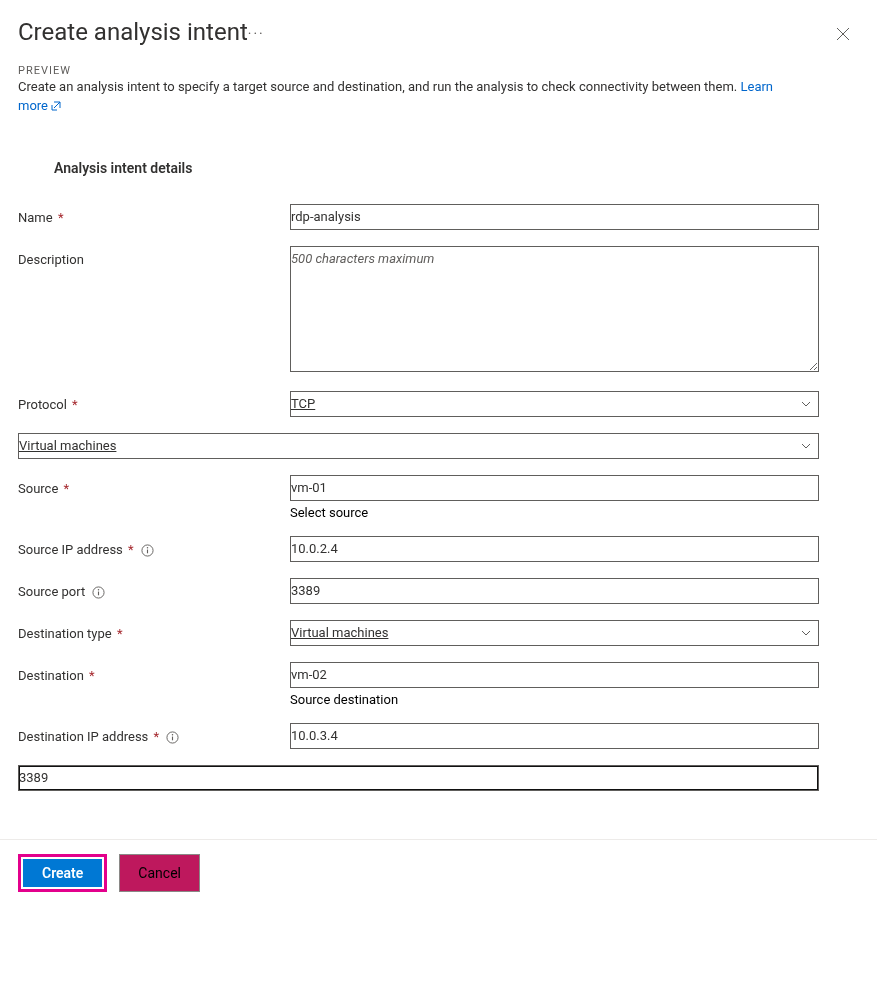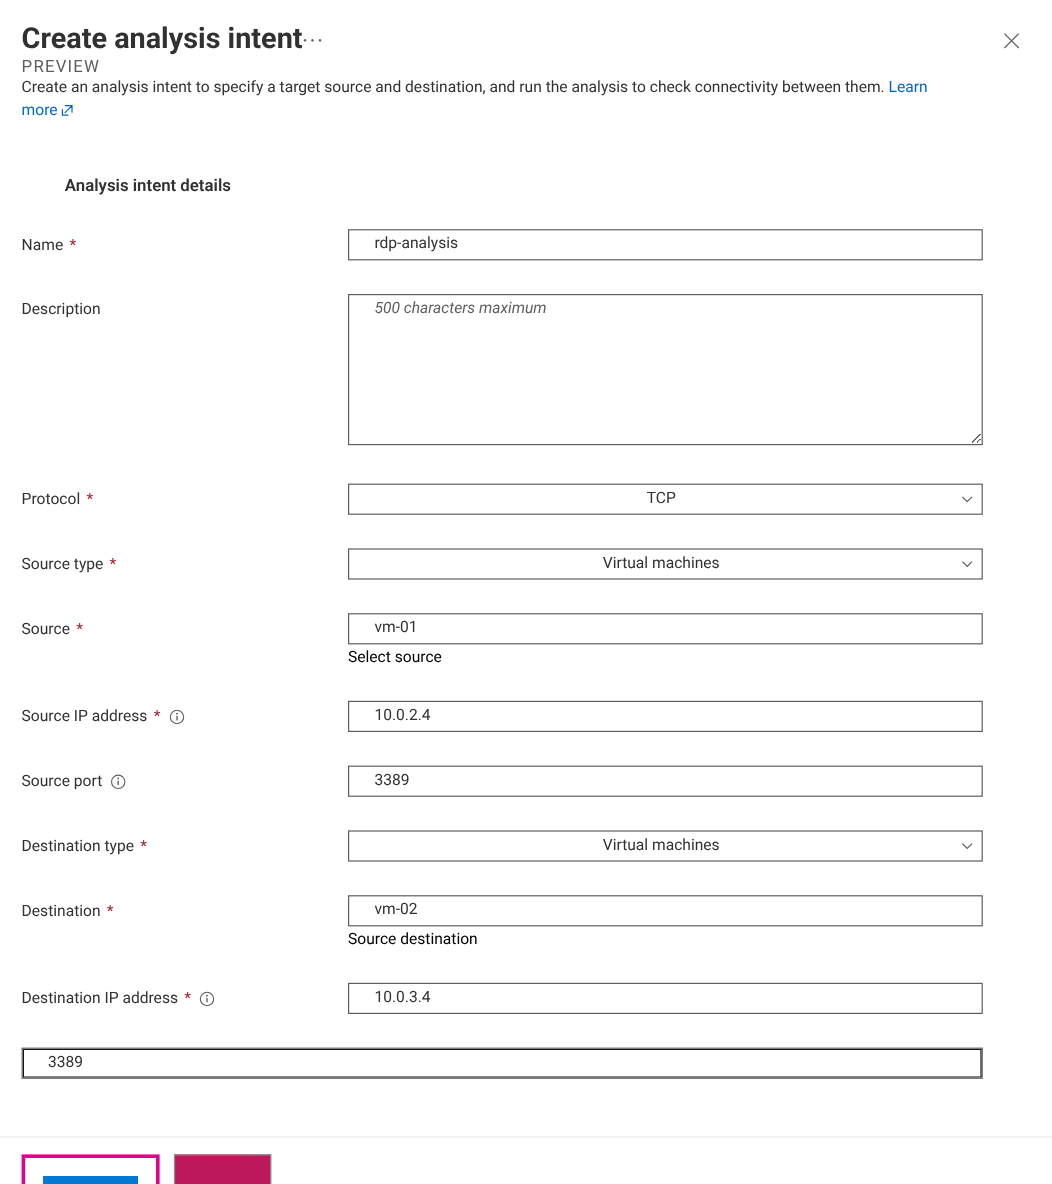--- a/index.html
+++ b/index.html
@@ -9,39 +9,39 @@
     font-size: 13px;
     color: #323130;
     background: #ffffff;
     width: 877px;
   }
   .container { padding: 18px; }
   .header-row { display: flex; align-items: flex-start; }
   .title-block { flex: 1; }
   .page-title {
     font-size: 24px;
-    font-weight: 700;
+    font-weight: 400;
     margin: 0;
     display: flex;
     align-items: center;
     text-align: right;
   }
   .ellipsis-dots {
     font-size: 14px;
     color: #605e5c;
     letter-spacing: 2px;
     position: relative;
     top: 2px;
     cursor: pointer;
   }
   .preview-tag {
-    font-size: 14px;
+    font-size: 11px;
     letter-spacing: 1px;
     color: #605e5c;
-    margin-top: 2px;
+    margin-top: 18px;
   }
   .close-btn {
     width: 32px;
     height: 32px;
     display: flex;
     align-items: center;
     justify-content: center;
     cursor: pointer;
     color: #605e5c;
   }
@@ -61,21 +61,21 @@
   .section-head {
     font-size: 14px;
     font-weight: 600;
     margin-top: 44px;
     margin-bottom: 28px;
     margin-left: 36px;
   }
   .form { padding-right: 40px; }
   .row {
     display: flex;
-    margin-bottom: 28px;
+    margin-bottom: 16px;
     align-items: flex-start;
   }
   .row .label {
     width: 272px;
     flex: none;
     padding-top: 6px;
     font-size: 13px;
     color: #323130;
   }
   .req { color: #a4262c; margin-left: 2px; }
@@ -83,21 +83,21 @@
     display: inline-flex;
     vertical-align: middle;
     margin-left: 4px;
     color: #605e5c;
     cursor: pointer;
   }
   .control { flex: 1; }
   input[type=text], textarea, .select {
     width: 100%;
     border: 1px solid #605e5c;
-    padding: 4px 21px;
+    padding: 4px 0;
     font: inherit;
     font-size: 13px;
     color: #323130;
     background: #fff;
     outline: none;
   }
   input[type=text] { height: 26px; }
   textarea {
     height: 126px;
     resize: both;
@@ -106,23 +106,24 @@
   }
   textarea::placeholder {
     font-style: italic;
     color: #605e5c;
   }
   .select {
     height: 26px;
     position: relative;
     display: flex;
     align-items: center;
-    justify-content: center;
+    justify-content: flex-start;
     cursor: pointer;
     padding-right: 28px;
+    text-decoration: underline;
   }
   .select .chev {
     position: absolute;
     right: 6px;
     top: 50%;
     transform: translateY(-50%);
     color: #605e5c;
   }
   .sublink {
     color: #000000;
@@ -151,21 +152,21 @@
     cursor: pointer;
   }
   .btn-primary {
     background: #0078d4;
     border-color: #0078d4;
     color: #fff;
     font-weight: 600;
   }
   .create-highlight {
     border: 3px solid #e3008c;
-    padding: 15px;
+    padding: 2px;
     display: inline-flex;
     justify-content: center;
   }
 </style>
 </head>
 <body>
 
 <div class="container">
   <div class="header-row">
     <div class="title-block">
@@ -215,21 +216,20 @@
         <div class="select">
           <span>TCP</span>
           <svg class="chev" width="12" height="12" viewBox="0 0 12 12">
               <path d="M2 4l4 4 4-4" fill="none" stroke="currentColor" stroke-width="1"></path>
             </svg>
         </div>
       </div>
     </div>
 
     <div class="row">
-      <div class="label"><span>Source type</span> <span class="req">*</span></div>
       <div class="control">
         <div class="select">
           <span>Virtual machines</span>
           <svg class="chev" width="12" height="12" viewBox="0 0 12 12">
               <path d="M2 4l4 4 4-4" fill="none" stroke="currentColor" stroke-width="1"></path>
             </svg>
         </div>
       </div>
     </div>
 

